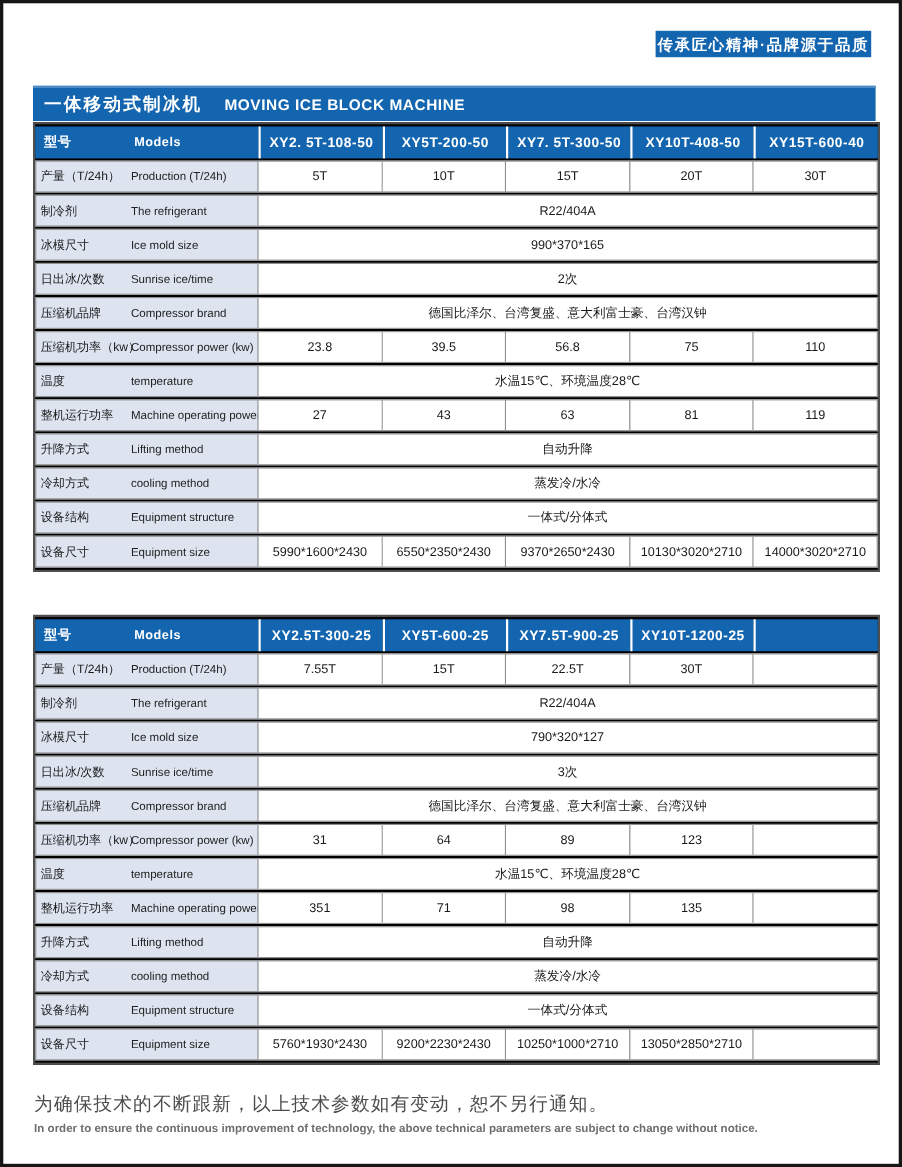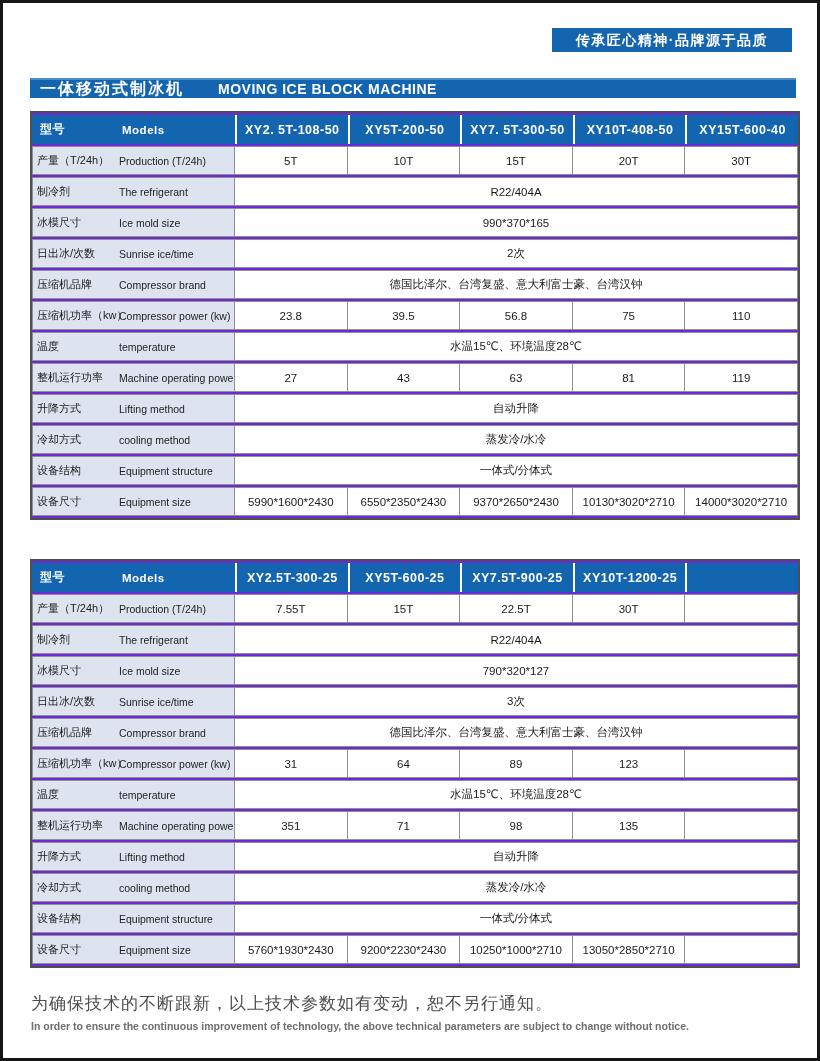--- a/index.html
+++ b/index.html
@@ -8,36 +8,36 @@
     font-family:"Liberation Sans","DejaVu Sans",sans-serif;
   }
   .page {
     position:absolute; inset:0; border:3px solid #161616; box-sizing:border-box;
     background:#ffffff;
   }
   
   .badge {
     position:absolute; top:25px; right:25px; height:24px; line-height:24px;
     background:#1465af; color:#ffffff; font-weight:bold; font-size:14px;
-    padding:0 24px; letter-spacing:1.5px;
+    padding:0 2px; letter-spacing:1.5px;
   }
   
   .titlebar {
-    position:absolute; top:75px; left:27px; width:766px; height:20px;
+    position:absolute; top:75px; left:27px; width:766px; height:32px;
     background:#1465af; border-top:2px solid #4e8cc5; box-sizing:border-box;
-    color:#ffffff; display:flex; align-items:center; gap:34px; padding-left:10px;
+    color:#ffffff; display:flex; align-items:center; gap:20px; padding-left:10px;
   }
   .title-zh { font-size:16px; font-weight:bold; letter-spacing:2px; }
   .title-en { font-size:14px; font-weight:bold; letter-spacing:0.5px; }
 
   
   table.spec {
     position:absolute; left:27px; width:766px; table-layout:fixed;
     border-collapse:separate; border-spacing:0 2px;
-    border:2px solid #4f4f4f; background:#6d28d9;
+    border:2px solid #4f4f4f; background:#000000;
   }
   #table1 { top:108px; }
   #table2 { top:556px; }
   th {
     background:#1465af; color:#ffffff; font-size:12.5px; font-weight:bold;
     height:29px; padding:0; text-align:center; letter-spacing:0.5px;
   }
   th + th { border-left:2px solid #ffffff; }
   td {
     height:27px; font-size:11.5px; color:#1a1a1a; text-align:center; padding:0;

